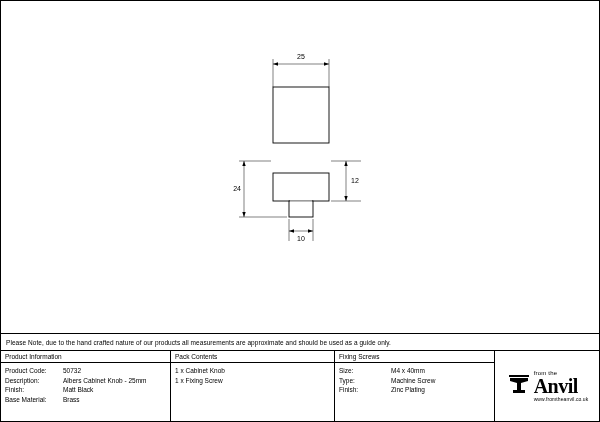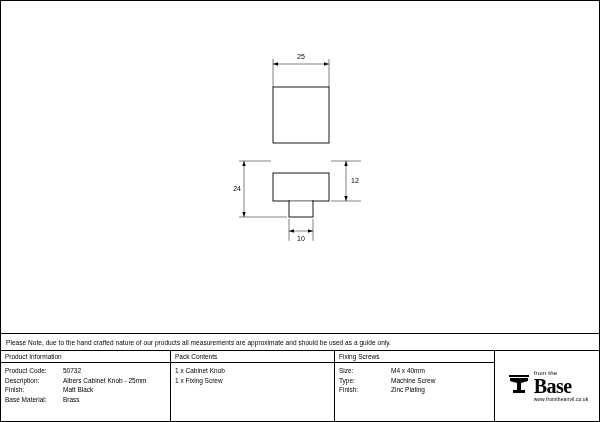--- a/index.html
+++ b/index.html
@@ -264,21 +264,21 @@
       <div class="logo-wrap">
         <div class="logo-inner">
           <div class="logo-mark">
             <svg width="22" height="30" viewBox="0 0 22 30" xmlns="http://www.w3.org/2000/svg">
               <path d="M2 7 L20 7 L20 10 L13 12 L13 19 L17 19 L17 22 L5 22 L5 19 L9 19 L9 12 L2 10 Z" fill="#000000"></path>
               <path d="M1 4 L21 4 L21 6 L1 6 Z" fill="#000000"></path>
             </svg>
           </div>
           <div class="logo-text">
             <div class="logo-from">from the</div>
-            <div class="logo-anvil">Base</div>
+            <div class="logo-anvil">Anvil</div>
             <div class="logo-url">www.fromtheanvil.co.uk</div>
           </div>
         </div>
       </div>
     </div>
 
   </div>
 </div>
 
 </body></html>

